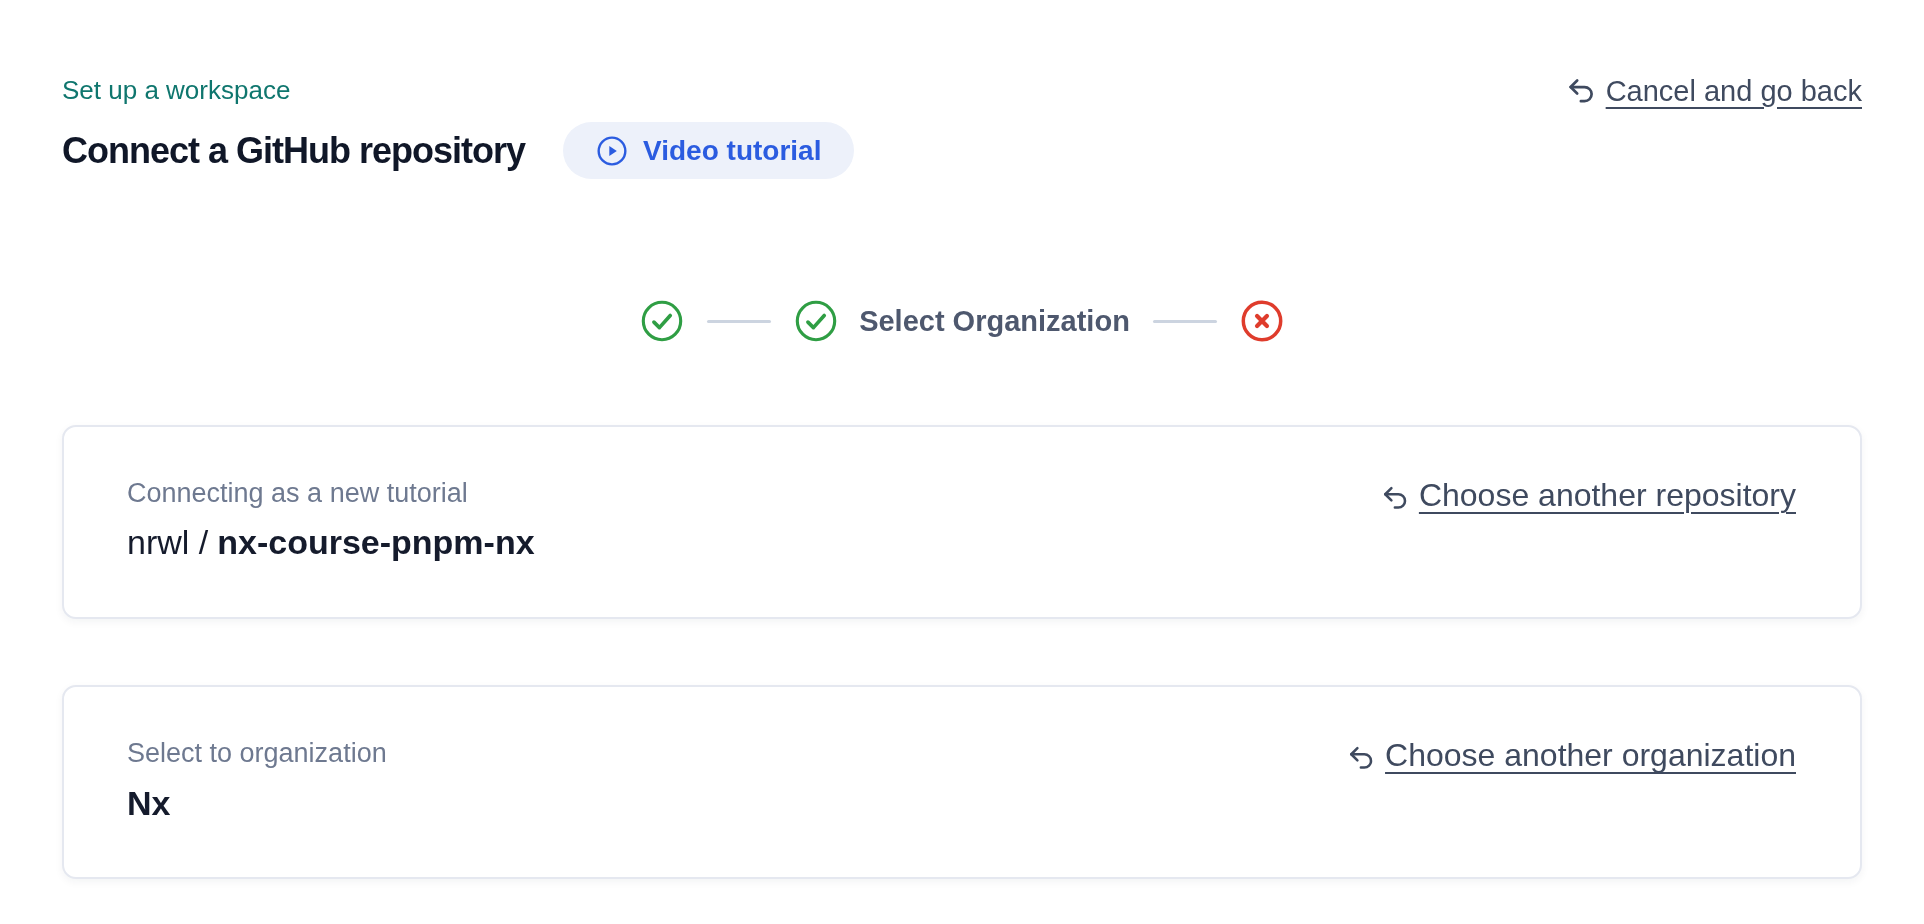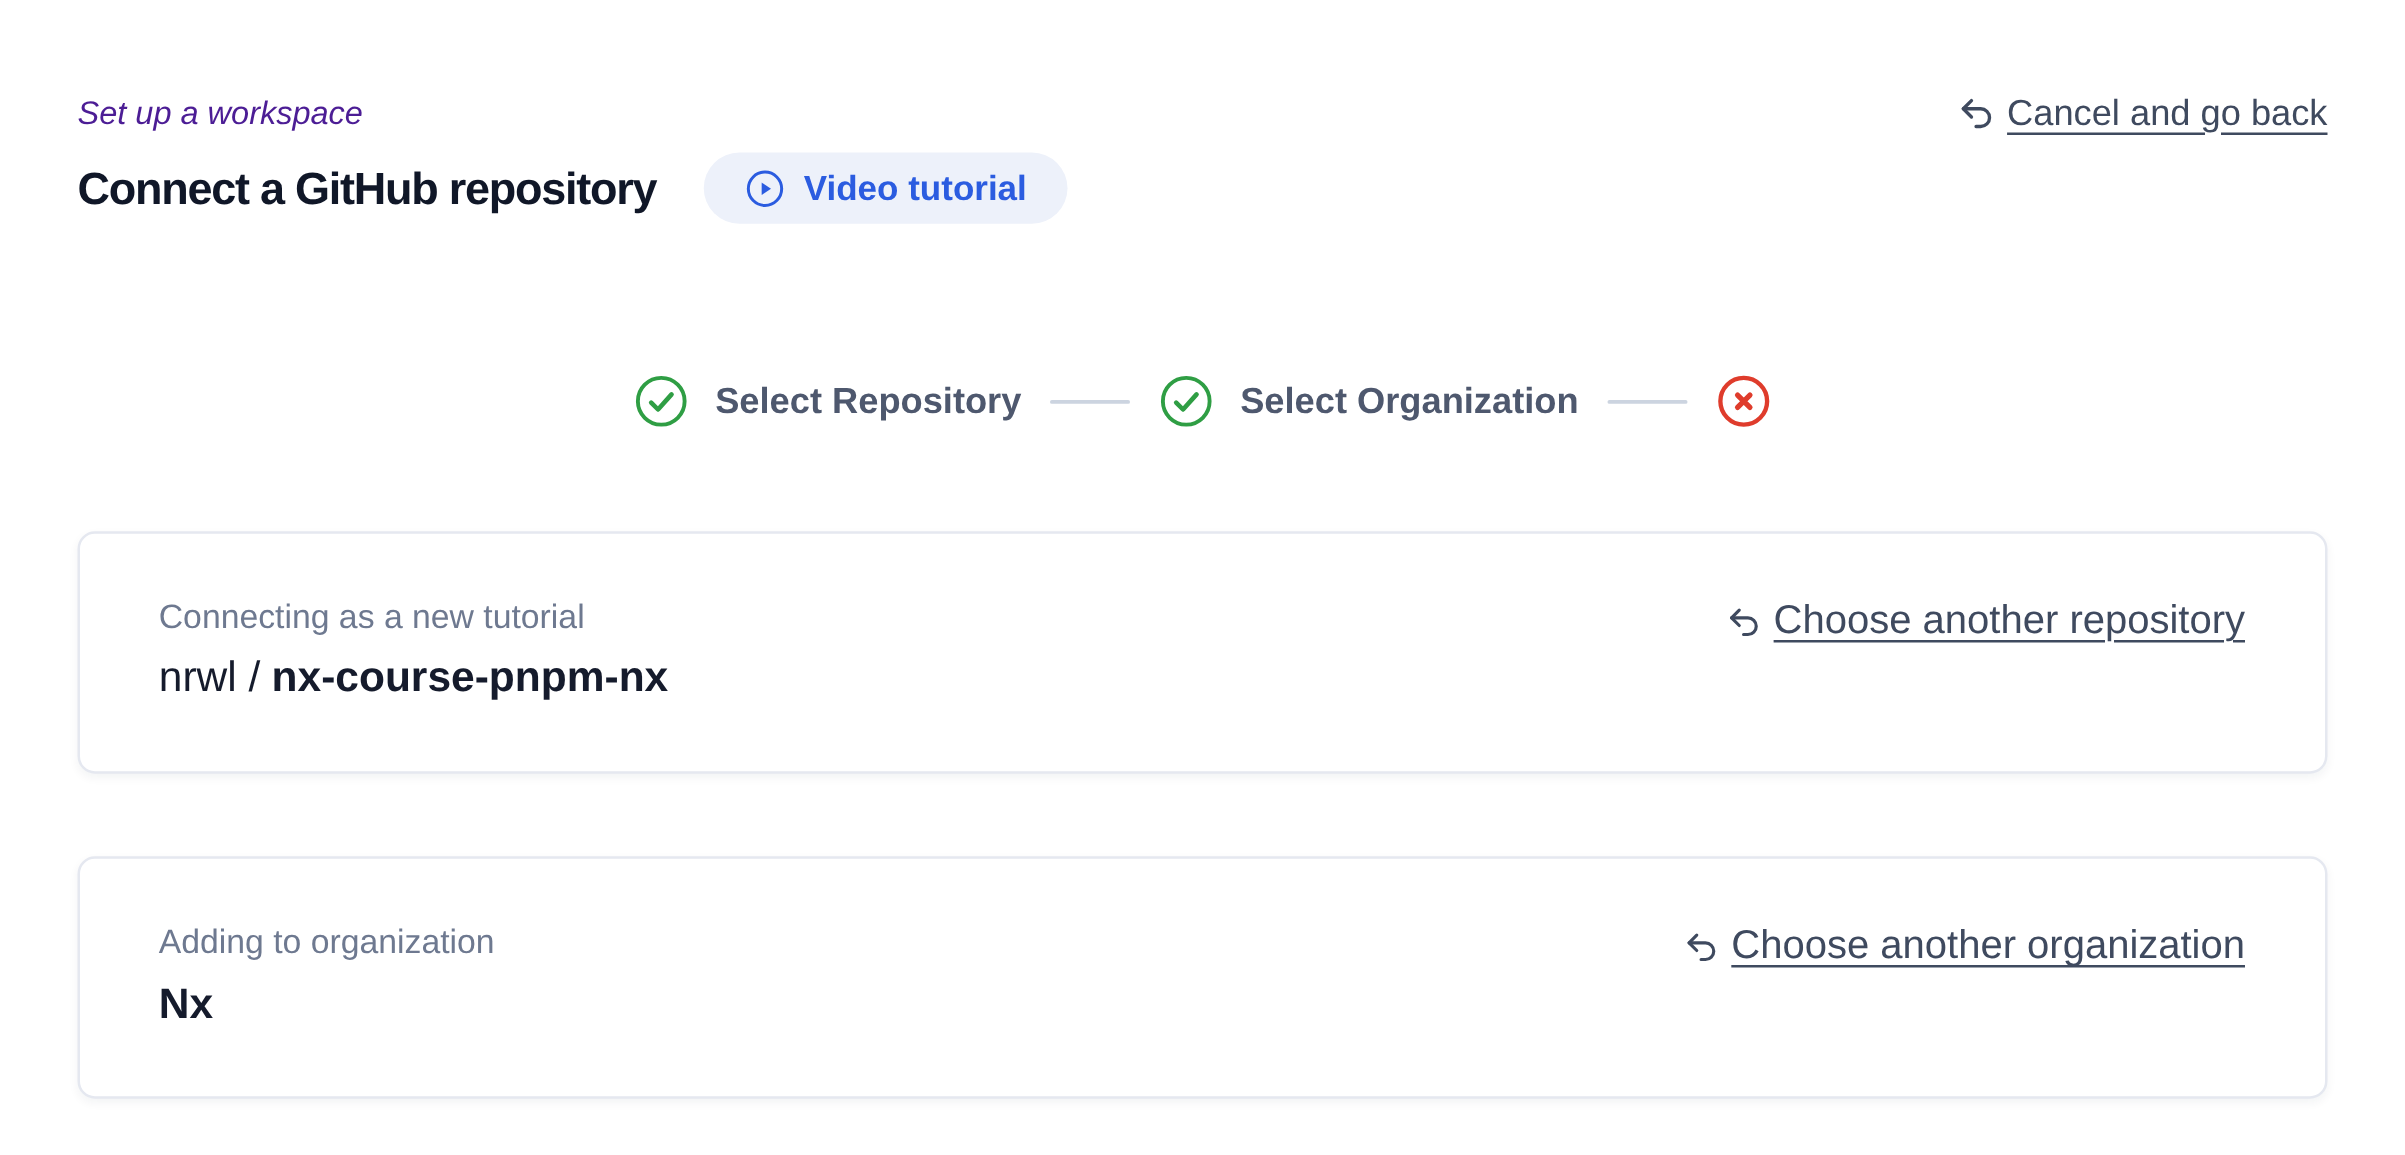--- a/index.html
+++ b/index.html
@@ -19,22 +19,21 @@
   }
   
   .top-row {
     display: flex;
     justify-content: space-between;
     align-items: center;
   }
   .eyebrow {
     font-size: 26px;
     line-height: 1.2;
-    color: #4c1d95;
-    font-style: italic;
+    color: #0f766e;
   }
   .link {
     display: inline-flex;
     align-items: center;
     gap: 8px;
     color: #3f4a5f;
     cursor: pointer;
     text-decoration: none;
   }
   .link .link-text {
@@ -168,21 +167,20 @@
   </div>
 
   <div class="stepper">
     <div class="step">
       <span class="icon step-icon green">
         <svg viewBox="0 0 24 24" fill="none" stroke="currentColor" stroke-linecap="round" stroke-linejoin="round">
           <circle cx="12" cy="12" r="10.2" stroke-width="1.7"></circle>
           <path d="M7.6 12.6l3 3 5.9-6.6" stroke-width="2"></path>
         </svg>
       </span>
-      <span class="step-label">Select Repository</span>
     </div>
     <div class="connector"></div>
     <div class="step">
       <span class="icon step-icon green">
         <svg viewBox="0 0 24 24" fill="none" stroke="currentColor" stroke-linecap="round" stroke-linejoin="round">
           <circle cx="12" cy="12" r="10.2" stroke-width="1.7"></circle>
           <path d="M7.6 12.6l3 3 5.9-6.6" stroke-width="2"></path>
         </svg>
       </span>
       <span class="step-label">Select Organization</span>
@@ -211,21 +209,21 @@
           <path d="M9.3 13.8 4.7 9.2 9.3 4.6"></path>
           <path d="M4.7 9.2h9.8a5 5 0 0 1 0 10h-2.6"></path>
         </svg>
       </span>
       <span class="link-text">Choose another repository</span>
     </a>
   </section>
 
   <section class="card second">
     <div class="card-left">
-      <div class="card-label">Adding to organization</div>
+      <div class="card-label">Select to organization</div>
       <div class="card-value">Nx</div>
     </div>
     <a class="link card-link">
       <span class="icon icon-32">
         <svg viewBox="0 0 24 24" fill="none" stroke="currentColor" stroke-width="1.9" stroke-linecap="round" stroke-linejoin="round">
           <path d="M9.3 13.8 4.7 9.2 9.3 4.6"></path>
           <path d="M4.7 9.2h9.8a5 5 0 0 1 0 10h-2.6"></path>
         </svg>
       </span>
       <span class="link-text">Choose another organization</span>

